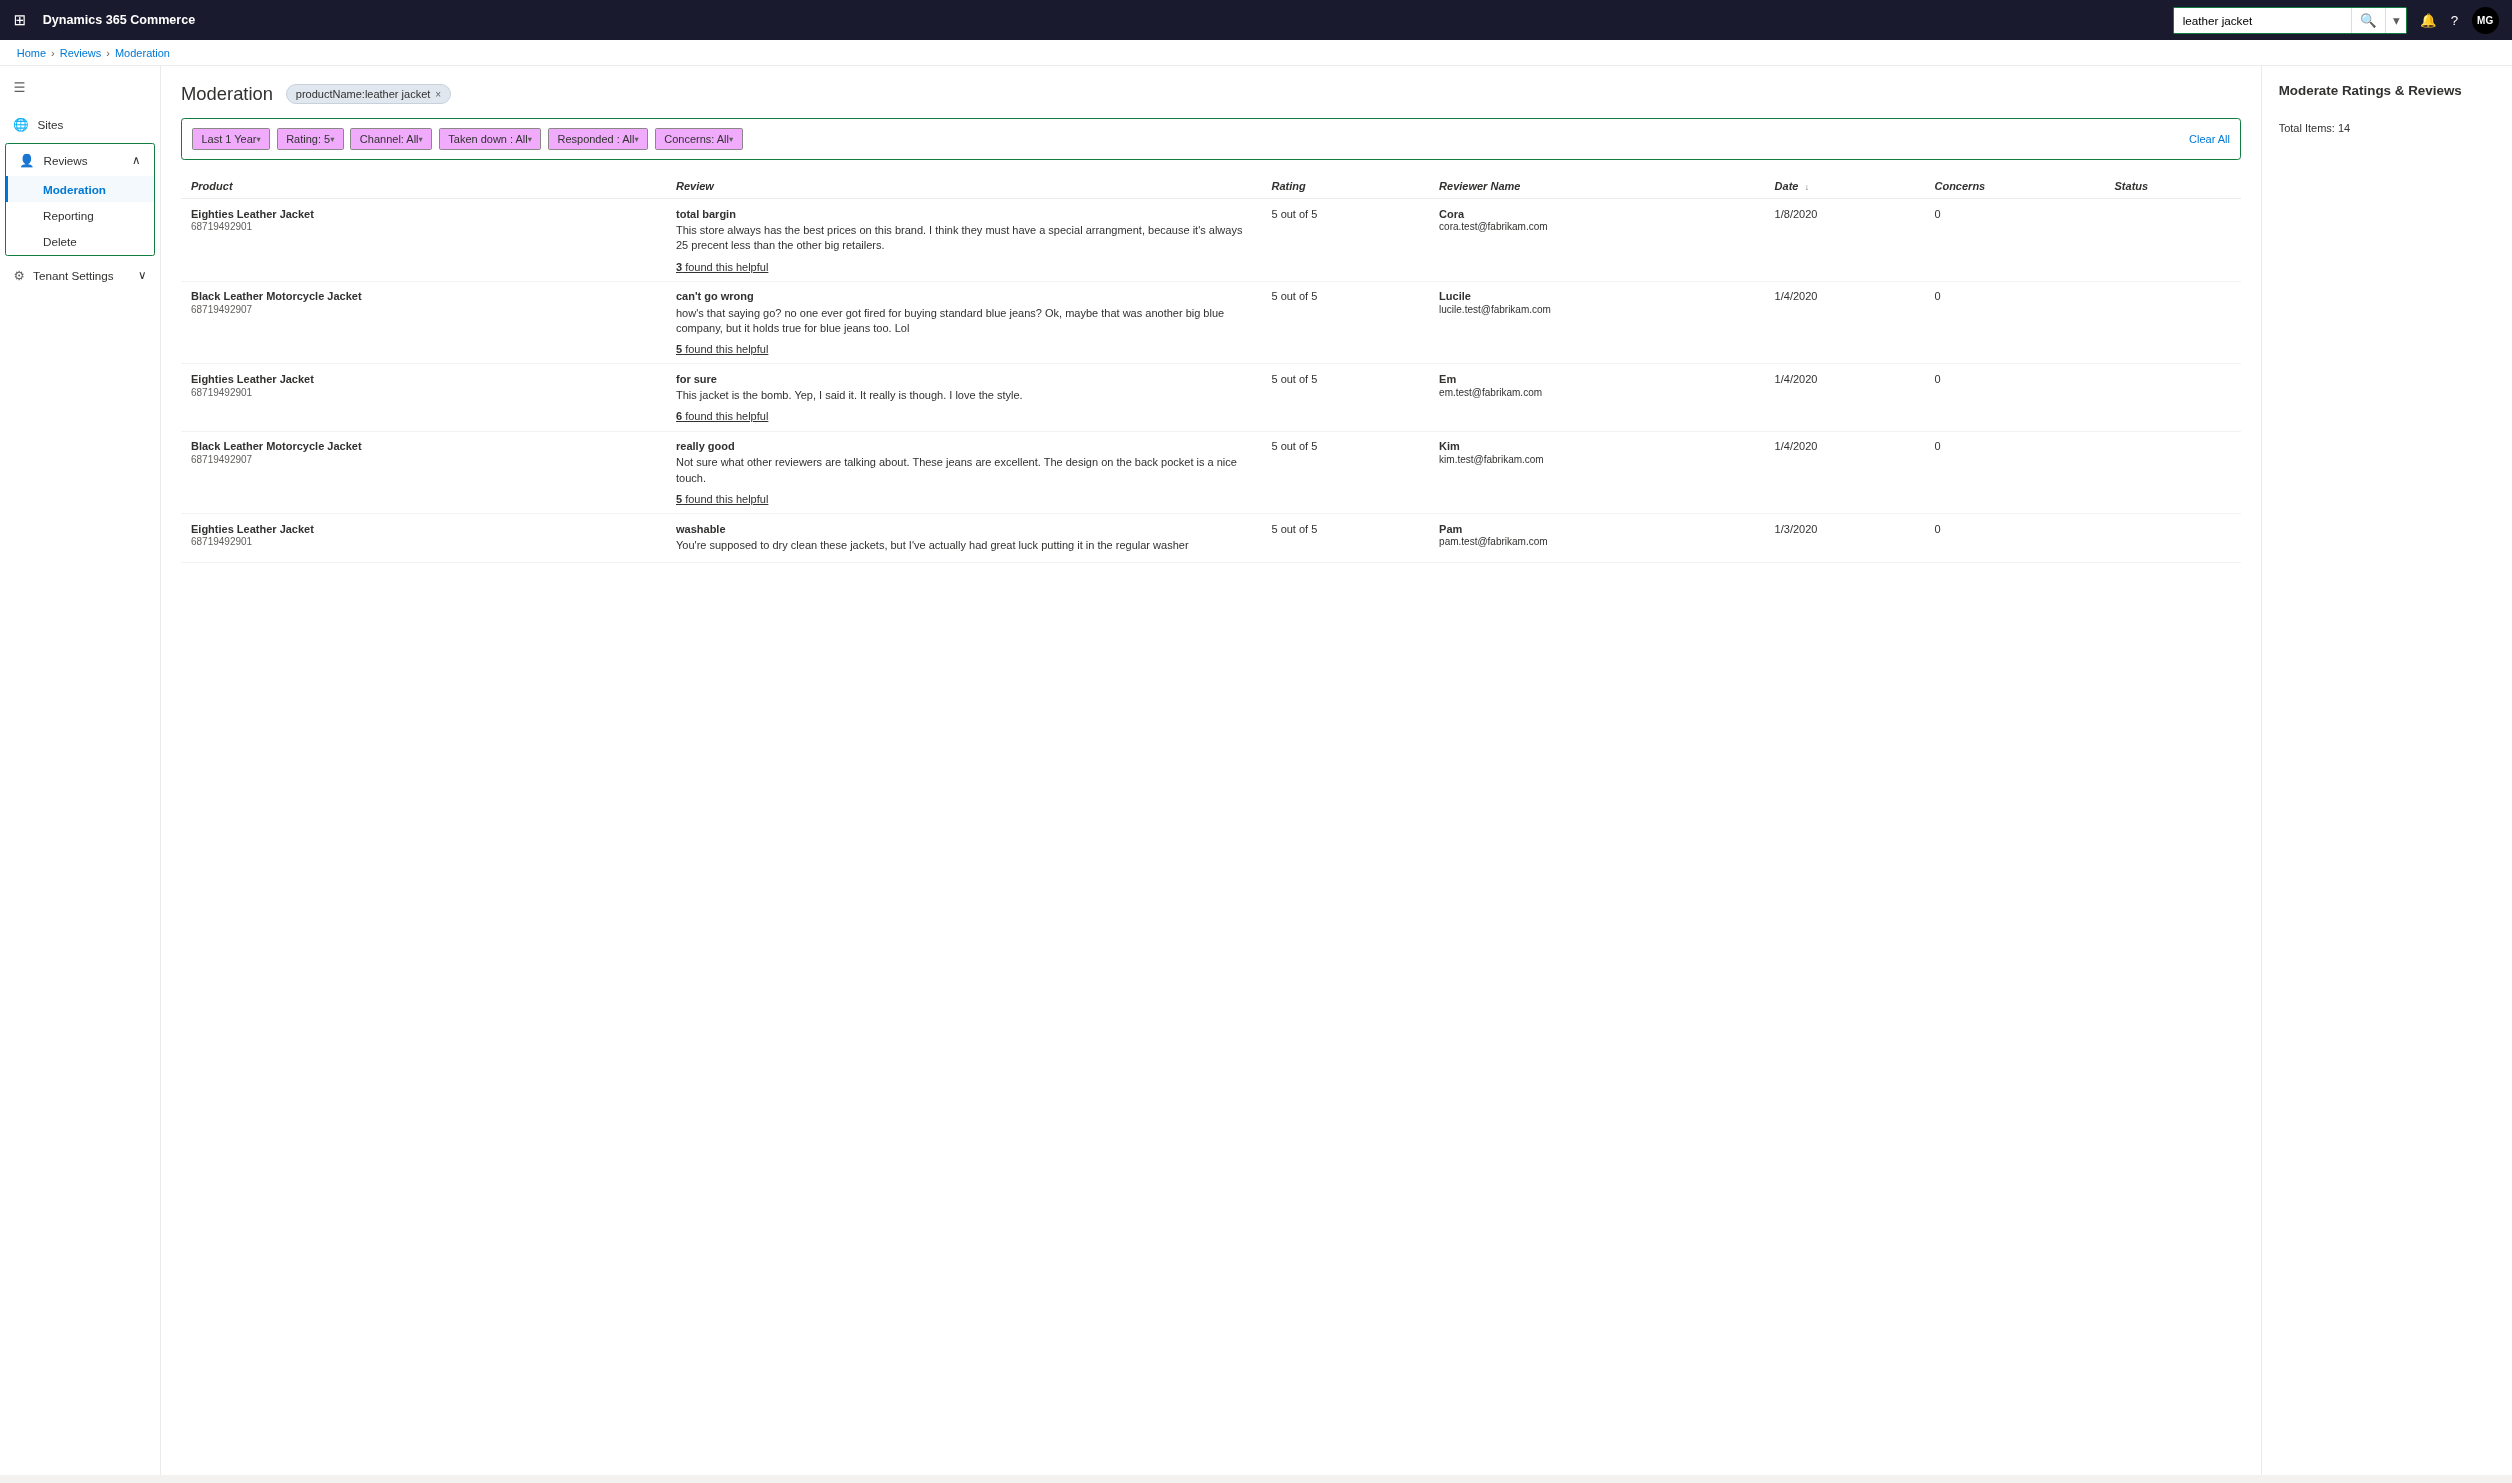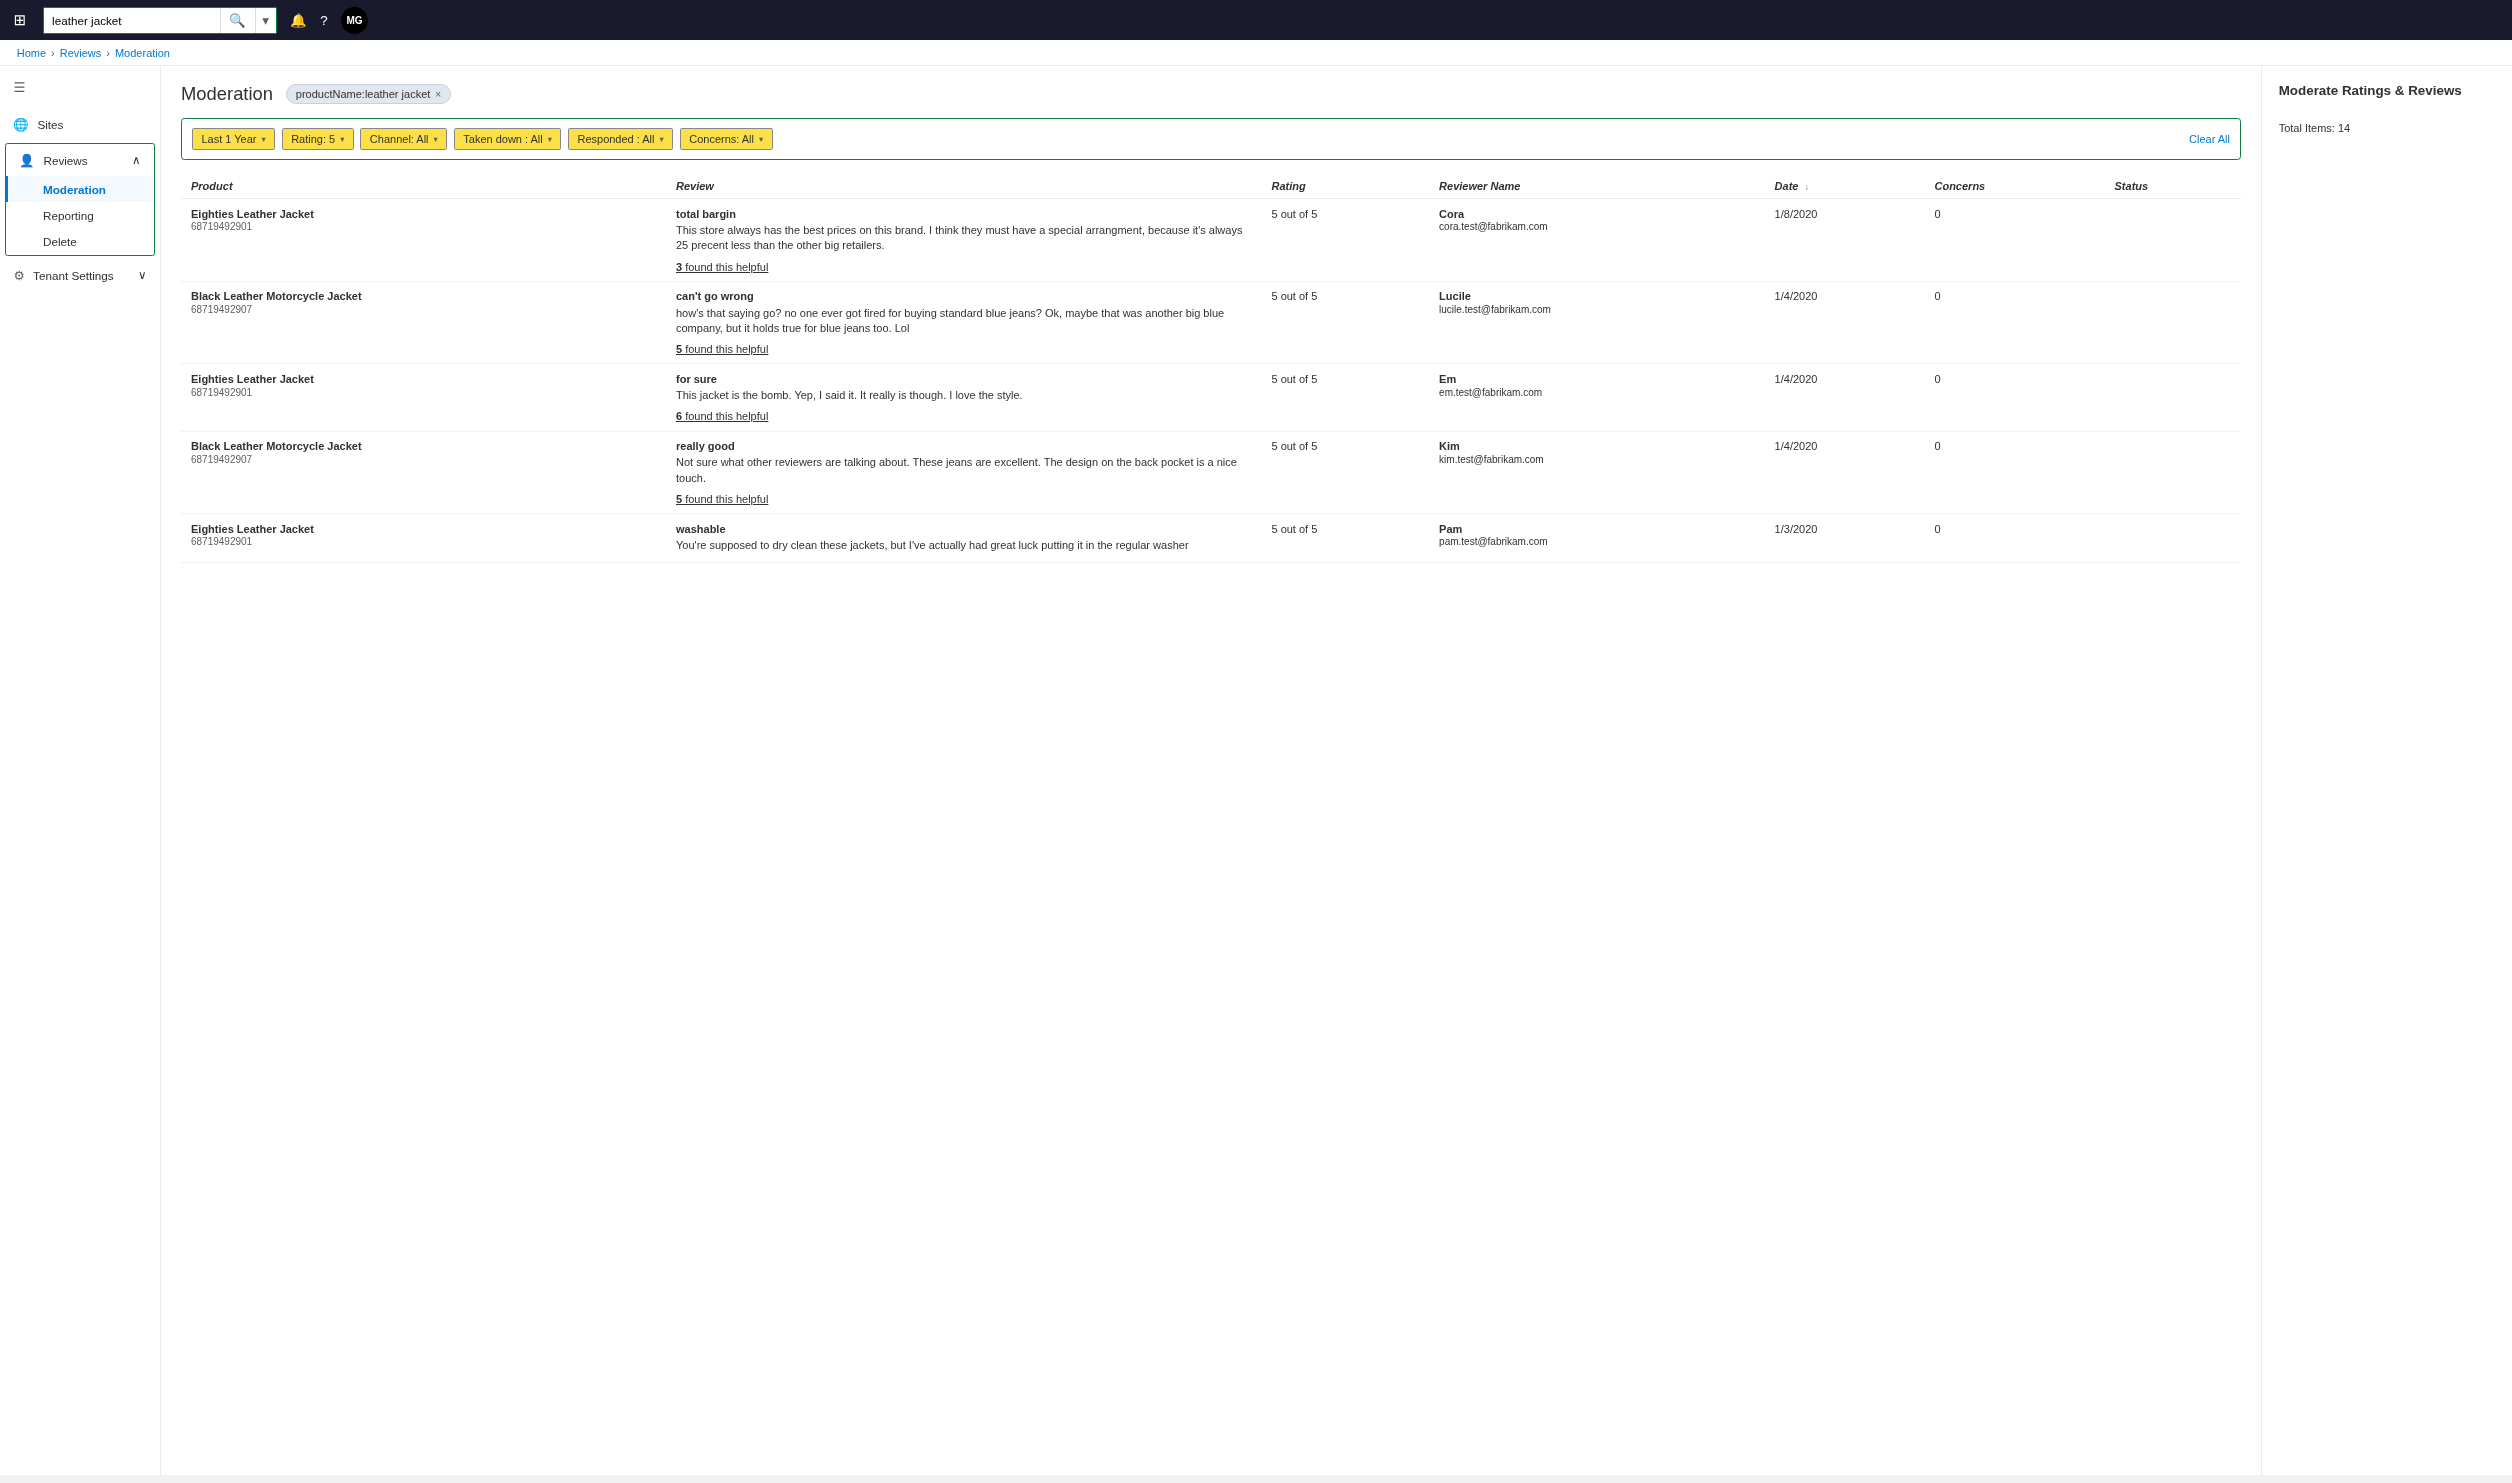--- a/index.html
+++ b/index.html
@@ -203,24 +203,23 @@
       border: 1.7px solid #107c41;
       border-radius: 3.3px;
       padding: 8.4px 10px;
     }
     .filter-dropdown {
       display: flex;
       align-items: center;
       border: 0.8px solid #8a8886;
       border-radius: 1.7px;
       padding: 4.2px 8.4px;
-      background: #fde047;
-      cursor: pointer;
-      font-size: 11px;
-      gap: 5px;
+      background: #f0abfc;
+      cursor: pointer;
+      font-size: 11px;
       white-space: nowrap;
     }
     .filter-dropdown .chevron { font-size: 8.4px; color: #605e5c; }
     .clear-all-btn {
       background: none;
       border: none;
       color: #0078d4;
       cursor: pointer;
       font-size: 11px;
       margin-left: auto;
@@ -282,20 +281,21 @@
     .right-panel-subtitle {
       font-size: 11px;
       color: #323130;
     }
   </style>
 </head>
 <body>
 
 <div class="top-nav">
   <span class="top-nav-waffle">⊞</span>
+  <span class="top-nav-title">Dynamics 365 Commerce</span>
   <div class="top-nav-icons">
     <div class="top-search-box" style="border:1.7px solid #107c41;">
       <input type="text" class="top-search-input" value="leather jacket" style="">
       <button class="top-search-btn">🔍</button>
       <button class="top-search-dropdown">▾</button>
     </div>
     <span class="top-nav-icon">🔔</span>
     <span class="top-nav-icon">?</span>
     <div class="top-nav-avatar">MG</div>
   </div>

